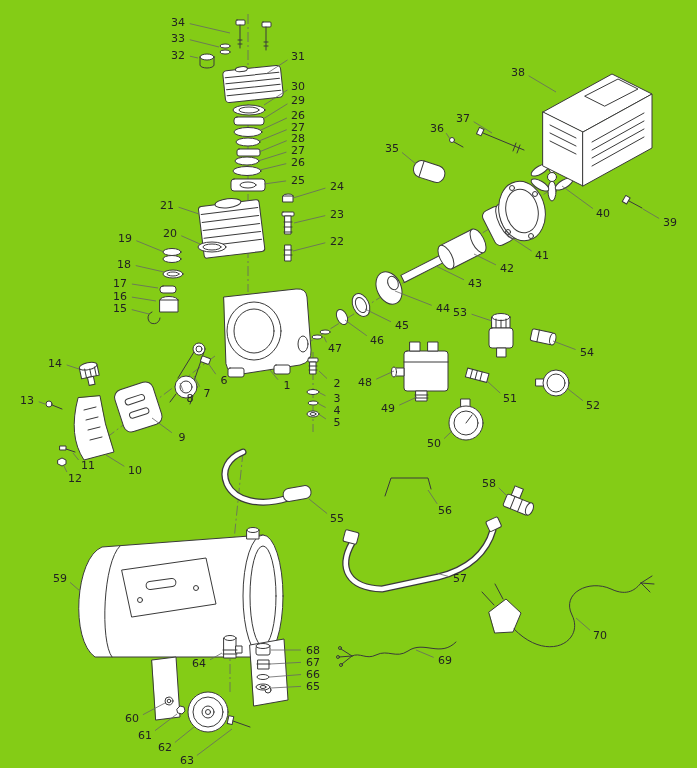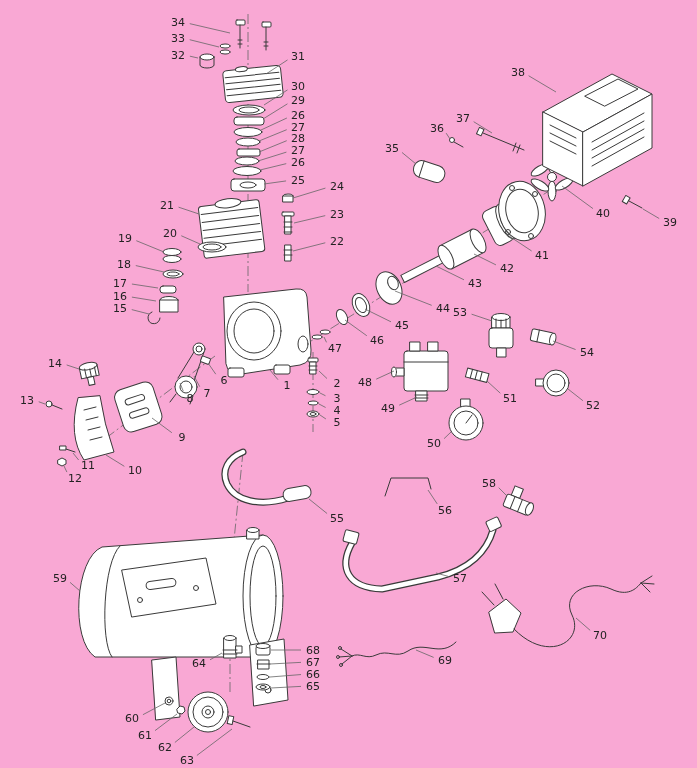--- a/index.html
+++ b/index.html
@@ -1,17 +1,17 @@
 <!DOCTYPE html>
 <html style="--line-color: #3a3a3a; --leader-color: #666666; --label-color: #222222; --label-size: 11px;"><head>
 <meta charset="utf-8">
 <title>Exploded Parts Diagram</title>
 <style>
   html,body{margin:0;padding:0;background:#fff;}
-  .canvas{position:relative;width:697px;height:768px;background:#f9a8d4;overflow:hidden;
+  .canvas{position:relative;width:697px;height:768px;background:#84cc16;overflow:hidden;
           font-family:"DejaVu Sans",sans-serif;}
   #diagram-svg{display:block;}
   
   #diagram-svg .part line,
   #diagram-svg .part path,
   #diagram-svg .part rect,
   #diagram-svg .part ellipse,
   #diagram-svg .part circle,
   #diagram-svg .part polygon,
   #diagram-svg .part polyline{

